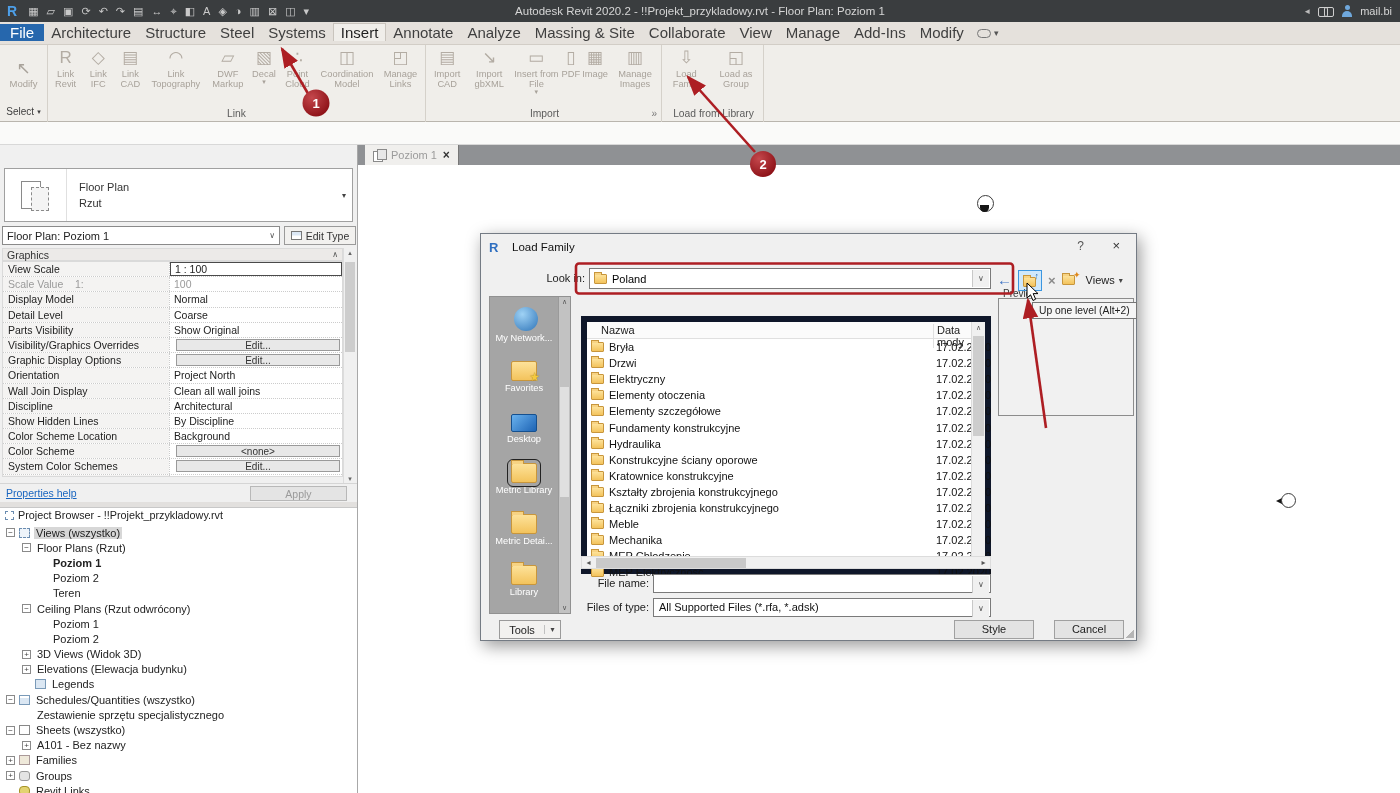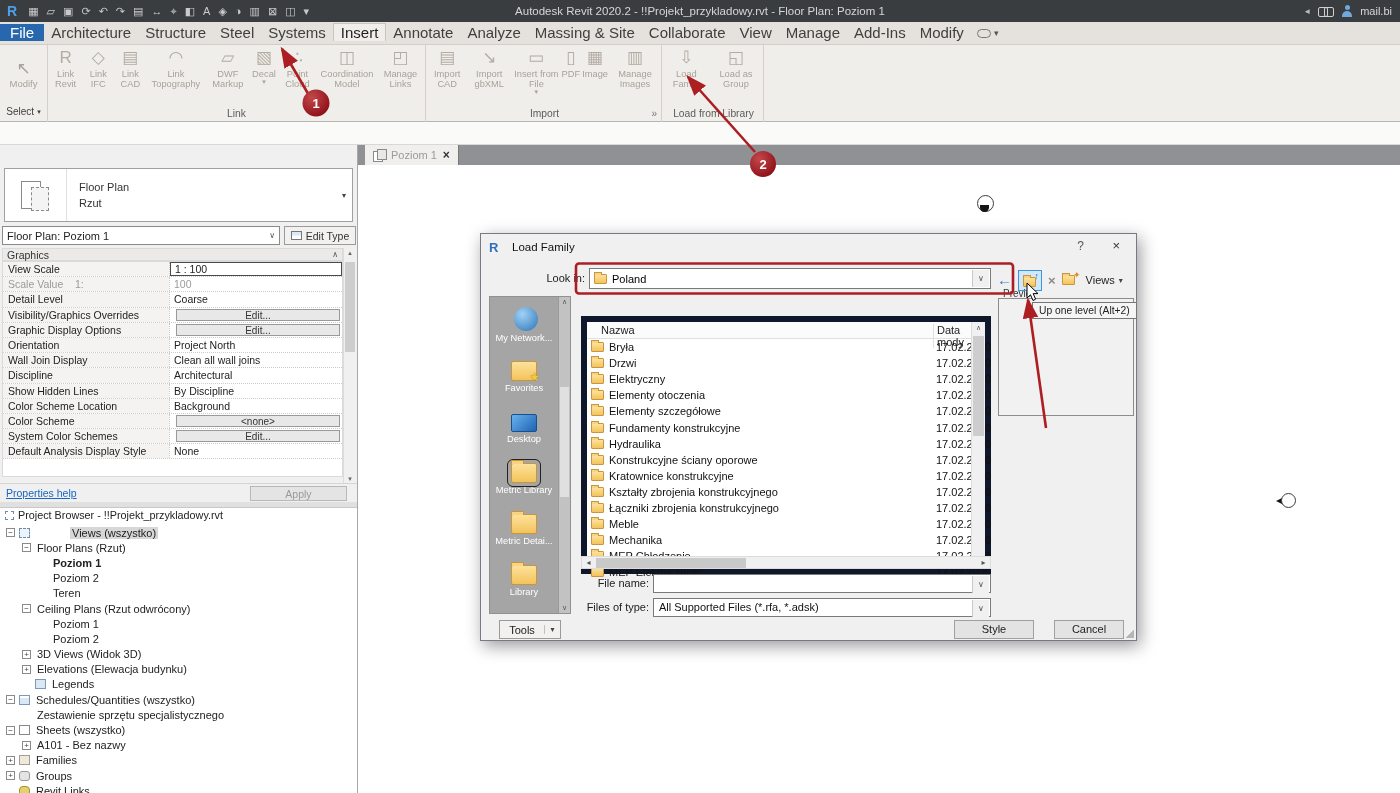--- a/index.html
+++ b/index.html
@@ -81,21 +81,21 @@
   .pscroll .thumb { position:absolute; left:1px; width:10px; top:14px; height:90px; background:#cdcdcd; }
   .helprow { position:absolute; left:0; top:338px; width:100%; height:19px; background:#f0f0f0; border-top:1px solid #d5d5d5; }
   .helplink { position:absolute; left:6px; top:3px; color:#1a66c0; text-decoration:underline; font-size:10.5px; }
   .applybtn { position:absolute; right:10px; top:2px; width:97px; height:15px; background:#e4e4e4; border:1px solid #b8b8b8; color:#9a9a9a; text-align:center; line-height:14px; font-size:10.5px; }
   .pbsplit { position:absolute; left:0; top:357px; width:100%; height:6px; background:#e2e0de; border-bottom:1px solid #c8c8c8; }
   .pb { position:absolute; left:0; top:363px; width:100%; bottom:0; background:#fff; }
   .pb-header { height:15px; line-height:15px; padding-left:5px; color:#222; font-size:10.8px; display:flex; align-items:center; gap:4px; }
   .pb-hic { width:9px; height:9px; border:1px dashed #6a8cb0; }
   .pb-tree { position:absolute; left:0; top:17px; right:0; bottom:0; overflow:hidden; }
   .trow { display:flex; align-items:center; height:15.2px; font-size:11px; color:#222; gap:4px; }
-  .trow.sel .tlb { background:#d7d7d7;margin-left:36px; }
+  .trow.sel .tlb { background:#d7d7d7; }
   .texp { width:9px; height:9px; border:1px solid #8a8a8a; background:#fff; font-size:8px; line-height:7px; text-align:center; color:#444; flex:none; }
   .texp.hid { visibility:hidden; }
   .tic { width:11px; height:10px; flex:none; }
   .tic.views { border:1px dashed #6a8cb0; background:#eef4fa; }
   .tic.legend { background:#dbe7f3; border:1px solid #7a9ab8; }
   .tic.schedule { background:linear-gradient(#fff 30%, #dbe7f3 30%); border:1px solid #7a9ab8; }
   .tic.sheet { background:#fff; border:1px solid #888; }
   .tic.family { background:#efe9da; border:1px solid #a99; }
   .tic.group { background:#e4e4e4; border:1px solid #999; border-radius:3px; }
   .tic.link { background:#e3d370; border:1px solid #a59328; border-radius:4px; }
@@ -362,22 +362,30 @@
           <div class="plab">View Scale</div>
           <div class="pval">
             <div class="pfoc">1 : 100</div>
           </div>
         </div>
         <div class="prow">
           <div class="plab dis">Scale Value    1:</div>
           <div class="pval dis">100</div>
         </div>
         <div class="prow">
+          <div class="plab">Display Model</div>
+          <div class="pval">Normal</div>
+        </div>
+        <div class="prow">
           <div class="plab">Detail Level</div>
           <div class="pval">Coarse</div>
+        </div>
+        <div class="prow">
+          <div class="plab">Parts Visibility</div>
+          <div class="pval">Show Original</div>
         </div>
         <div class="prow">
           <div class="plab">Visibility/Graphics Overrides</div>
           <div class="pval">
             <div class="pbtn">Edit...</div>
           </div>
         </div>
         <div class="prow">
           <div class="plab">Graphic Display Options</div>
           <div class="pval">

